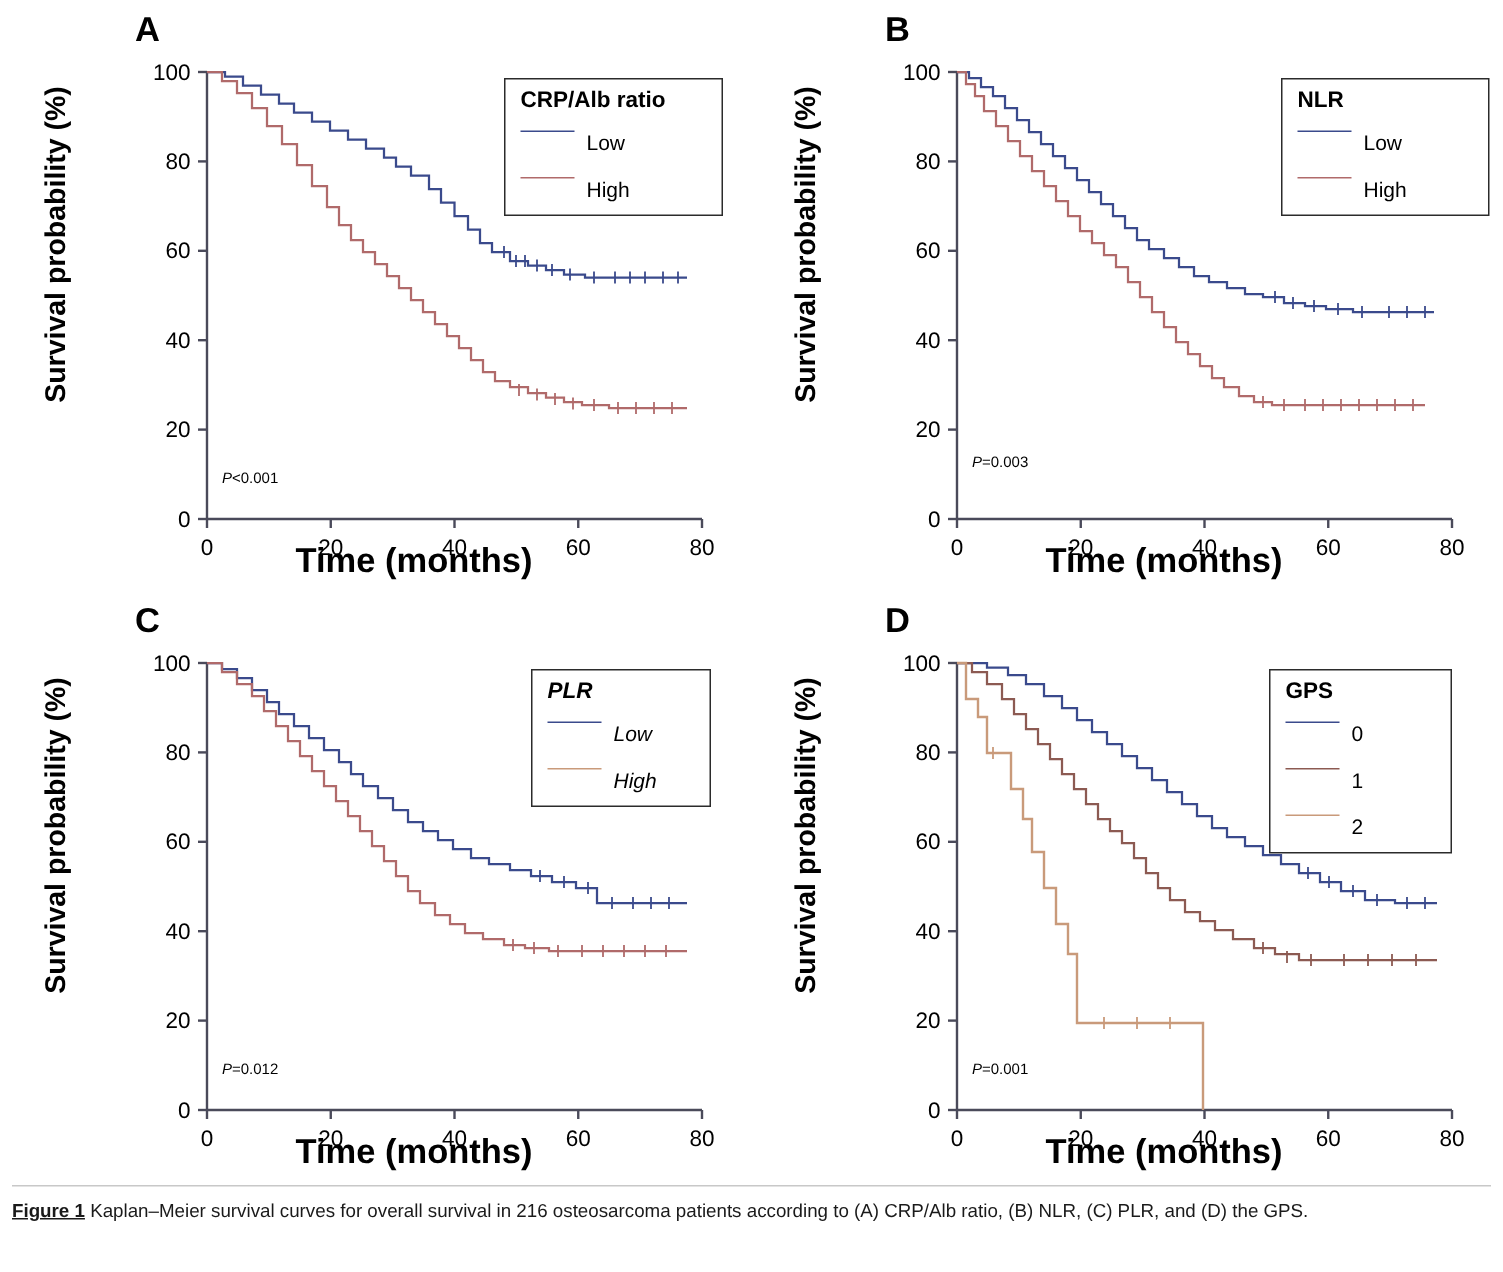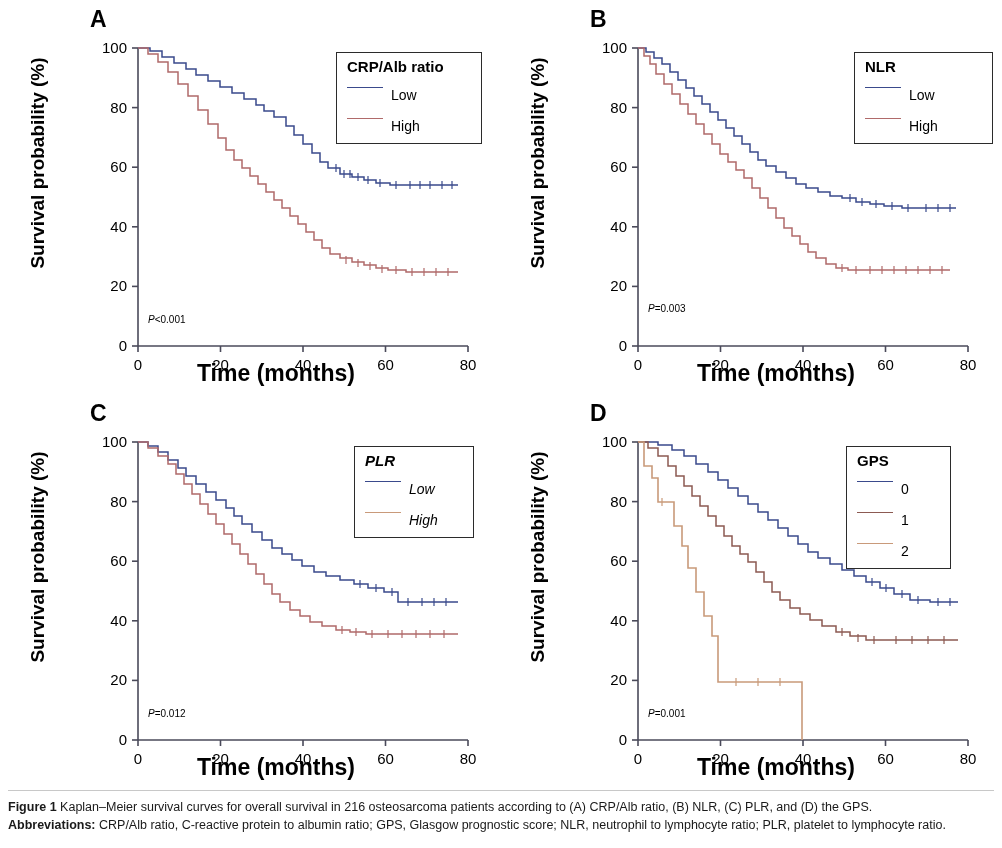--- a/index.html
+++ b/index.html
@@ -102,21 +102,21 @@
 
   .caption {
     position: absolute;
     left: 8px;
     top: 798px;
     width: 986px;
     font-size: 12.5px;
     line-height: 1.45;
     color: #1a1a1a;
   }
-  .caption b { font-weight: bold; }
+  .caption b { font-weight: bold; text-decoration: underline; }
   .caption .line { display: block; }
   .rule {
     position: absolute;
     left: 8px;
     top: 790px;
     width: 986px;
     height: 1px;
     background: #c8c8c8;
   }
 </style>
@@ -427,35 +427,34 @@
       <g stroke="#c99a7a" stroke-width="1.2">
         <line x1="156" y1="102" x2="156" y2="110"></line>
           <line x1="230" y1="282" x2="230" y2="290"></line>
         <line x1="252" y1="282" x2="252" y2="290"></line>
           <line x1="274" y1="282" x2="274" y2="290"></line>
       </g>
     </svg>
     <div class="pvalue" style="left:142px; top:312px;">
       <i>P</i><span>=0.001</span>
     </div>
-    <div class="legend" style="left:340px; top:50px; width:105px;">
+    <div class="legend" style="left:340px; top:50px; width:122px;">
       <div class="legend-title">GPS</div>
       <div class="legend-row">
         <span class="legend-swatch" style="border-top-color:#3a4a8c;"></span>
         <span class="legend-label">0</span>
       </div>
       <div class="legend-row">
         <span class="legend-swatch" style="border-top-color:#8c5a52;"></span>
         <span class="legend-label">1</span>
       </div>
       <div class="legend-row">
         <span class="legend-swatch" style="border-top-color:#c99a7a;"></span>
         <span class="legend-label">2</span>
       </div>
     </div>
   </div>
 
   <div class="rule"></div>
   <div class="caption">
     <span class="line"><b>Figure 1</b><span> Kaplan–Meier survival curves for overall survival in 216 osteosarcoma patients according to (A) CRP/Alb ratio, (B) NLR, (C) PLR, and (D) the GPS.</span></span>
-    <span class="line"><b>Abbreviations:</b><span> CRP/Alb ratio, C-reactive protein to albumin ratio; GPS, Glasgow prognostic score; NLR, neutrophil to lymphocyte ratio; PLR, platelet to lymphocyte ratio.</span></span>
   </div>
 </div>
 
 </body></html>

